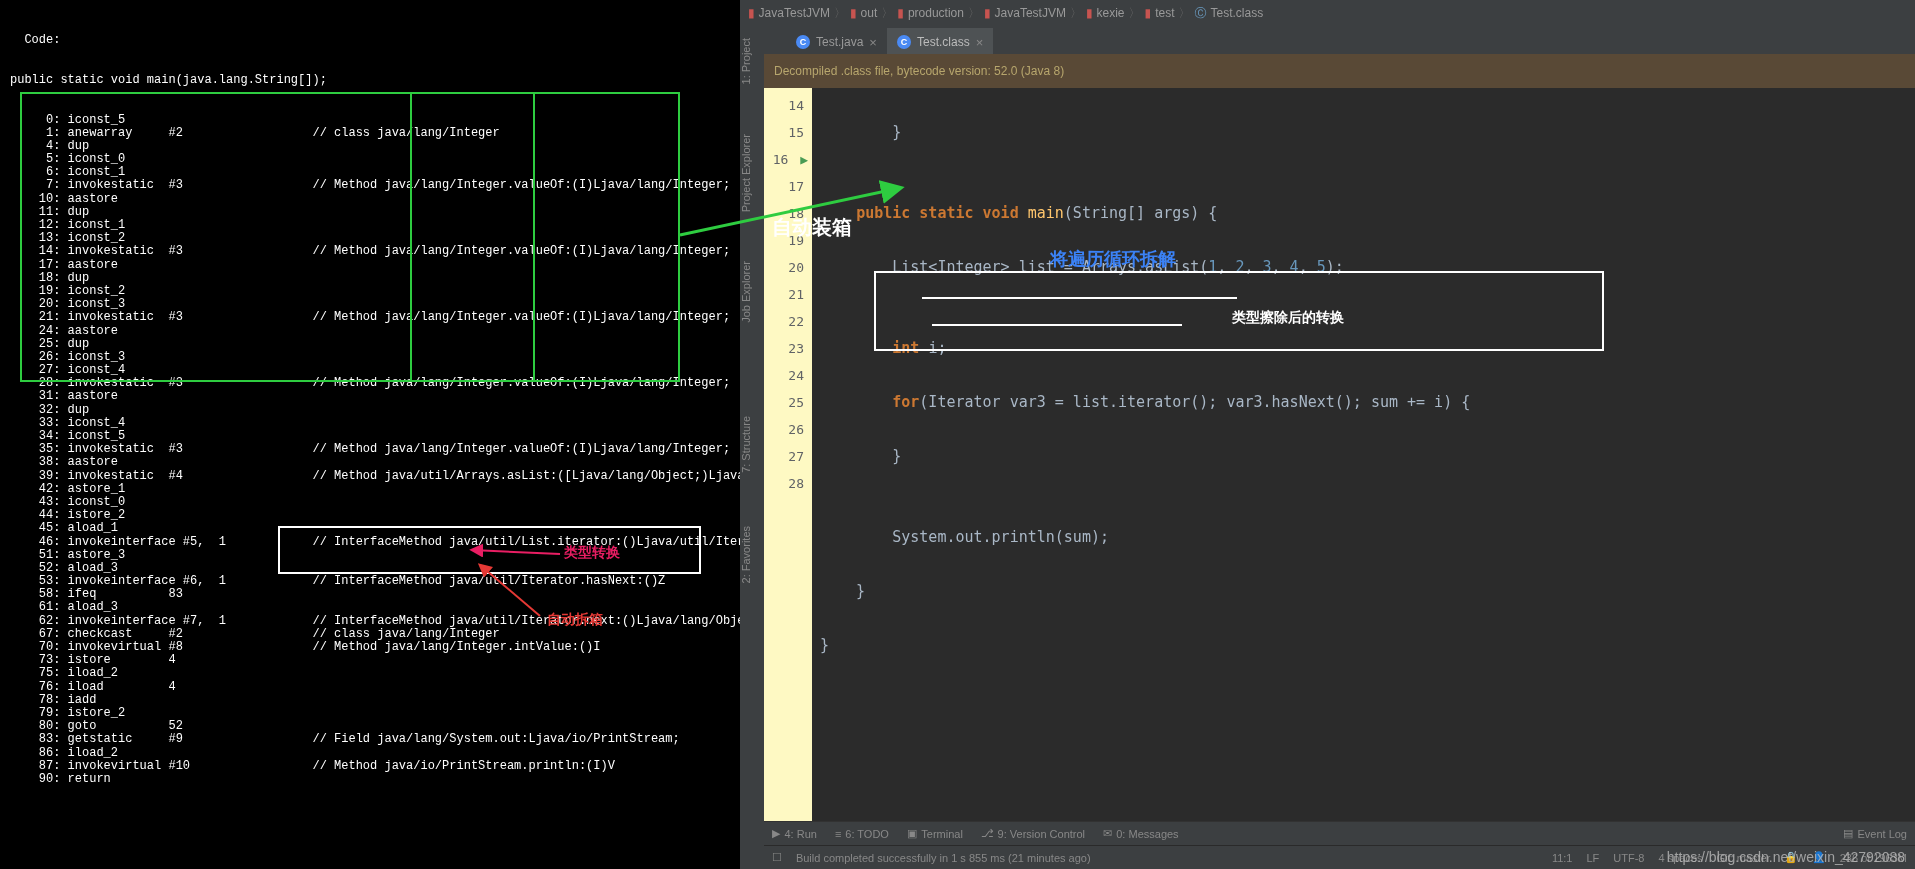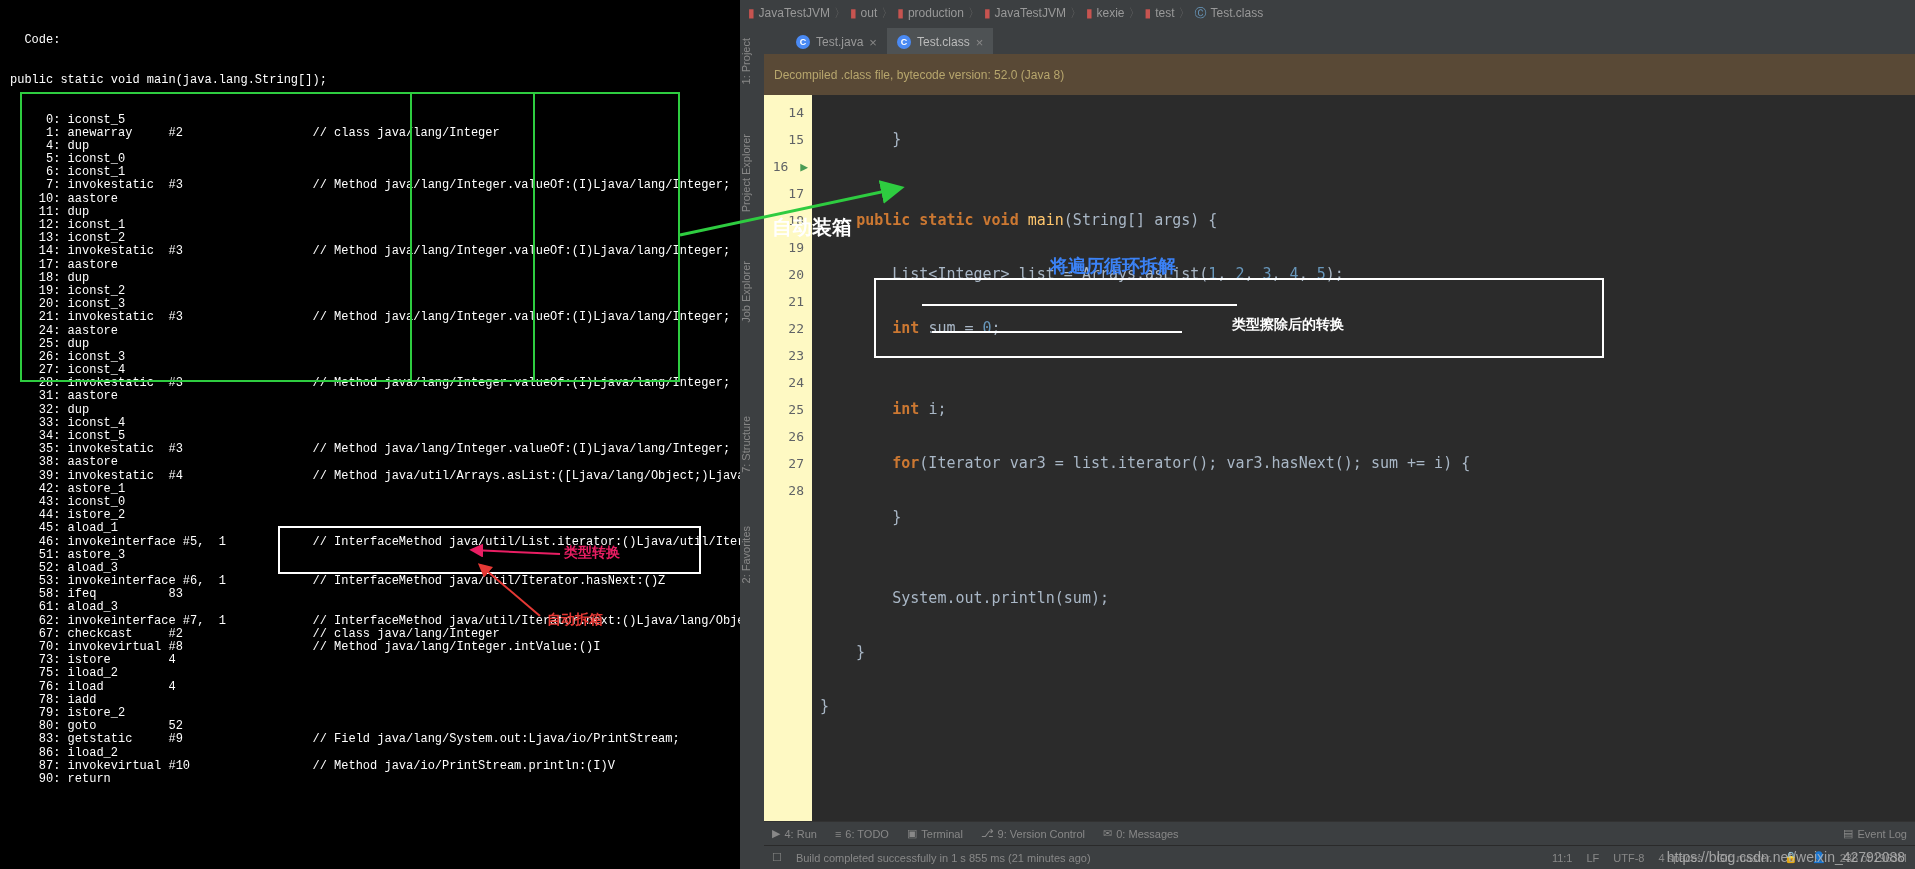--- a/index.html
+++ b/index.html
@@ -9,21 +9,21 @@
 .right-panel { position:absolute; left:740px; top:0; width:1175px; height:869px; background:#2b2b2b; display:flex; flex-direction:column; }
 .breadcrumbs { height:26px; background:#3c3f41; display:flex; align-items:center; padding:0 8px; gap:4px; color:#999; font-family:'Segoe UI',sans-serif; font-size:12px; }
 .breadcrumbs .sep { color:#666; }
 .breadcrumbs .folder-icon { color:#c75450; }
 .breadcrumbs .class-icon { color:#6897bb; }
 .tabs { height:28px; background:#3c3f41; display:flex; align-items:flex-end; padding-left:22px; }
 .tab { height:26px; padding:0 10px; display:flex; align-items:center; gap:6px; background:#3c3f41; color:#999; font-family:'Segoe UI',sans-serif; font-size:12px; border-top:2px solid transparent; cursor:pointer; }
 .tab.active { background:#4e5254; color:#bbb; }
 .tab .close { color:#888; font-size:13px; }
 .tab .c-icon { display:inline-flex; width:14px; height:14px; border-radius:50%; background:#4a8af4; color:#fff; align-items:center; justify-content:center; font-size:9px; font-weight:bold; }
-.info-bar { height:41px; background:#594936; color:#b7a66d; font-family:'Segoe UI',sans-serif; font-size:12px; display:flex; align-items:center; padding:0 10px; }
+.info-bar { height:34px; background:#594936; color:#b7a66d; font-family:'Segoe UI',sans-serif; font-size:12px; display:flex; align-items:center; padding:0 10px; }
 .editor-wrap { flex:1; display:flex; overflow:hidden; }
 .toolbars-left { width:24px; background:#3c3f41; position:relative; }
 .side-label { position:absolute; writing-mode:vertical-rl; transform:rotate(180deg); color:#888; font-family:'Segoe UI',sans-serif; font-size:11px; white-space:nowrap; }
 .gutter { width:48px; background:#fef9c3; color:#606366; text-align:right; padding:4px 8px 4px 0; line-height:27px; font-size:13px; font-family:Consolas,monospace; }
 .gutter .run-icon { color:#499c54; position:relative; left:4px; }
 .code-area { flex:1; background:#2b2b2b; padding:4px 0 4px 8px; font-size:15px; line-height:27px; white-space:pre; position:relative; font-family:Consolas,monospace; }
 .kw { color:#cc7832; font-weight:bold; }
 .num { color:#6897bb; }
 .fn { color:#ffc66d; }
 .id { color:#a9b7c6; }
@@ -142,21 +142,20 @@
           <div>25</div>
           <div>26</div>
           <div>27</div>
           <div>28</div>
         </div>
         <div class="code-area">
 <div class="id">        }</div>
 <div></div>
 <div><span class="id">    </span><span class="kw">public static void </span><span class="fn">main</span><span class="id">(String[] args) {</span></div>
 <div><span class="id">        List&lt;Integer&gt; list = Arrays.asList(</span><span class="num">1</span><span class="id">, </span><span class="num">2</span><span class="id">, </span><span class="num">3</span><span class="id">, </span><span class="num">4</span><span class="id">, </span><span class="num">5</span><span class="id">);</span></div>
-<div><span>        </span><span class="kw">int </span><span class="id">sum = </span><span class="num">0</span><span class="id">;</span></div>
 <div></div>
 <div><span>        </span><span class="kw">int </span><span class="id">i;</span></div>
 <div><span>        </span><span class="kw">for</span><span class="id">(Iterator var3 = list.iterator(); var3.hasNext(); sum += i) {</span></div>
 <div class="id">        }</div>
 <div></div>
 <div class="id">        System.out.println(sum);</div>
 <div class="id">    }</div>
 <div class="id">}</div>
 <div></div>
 

